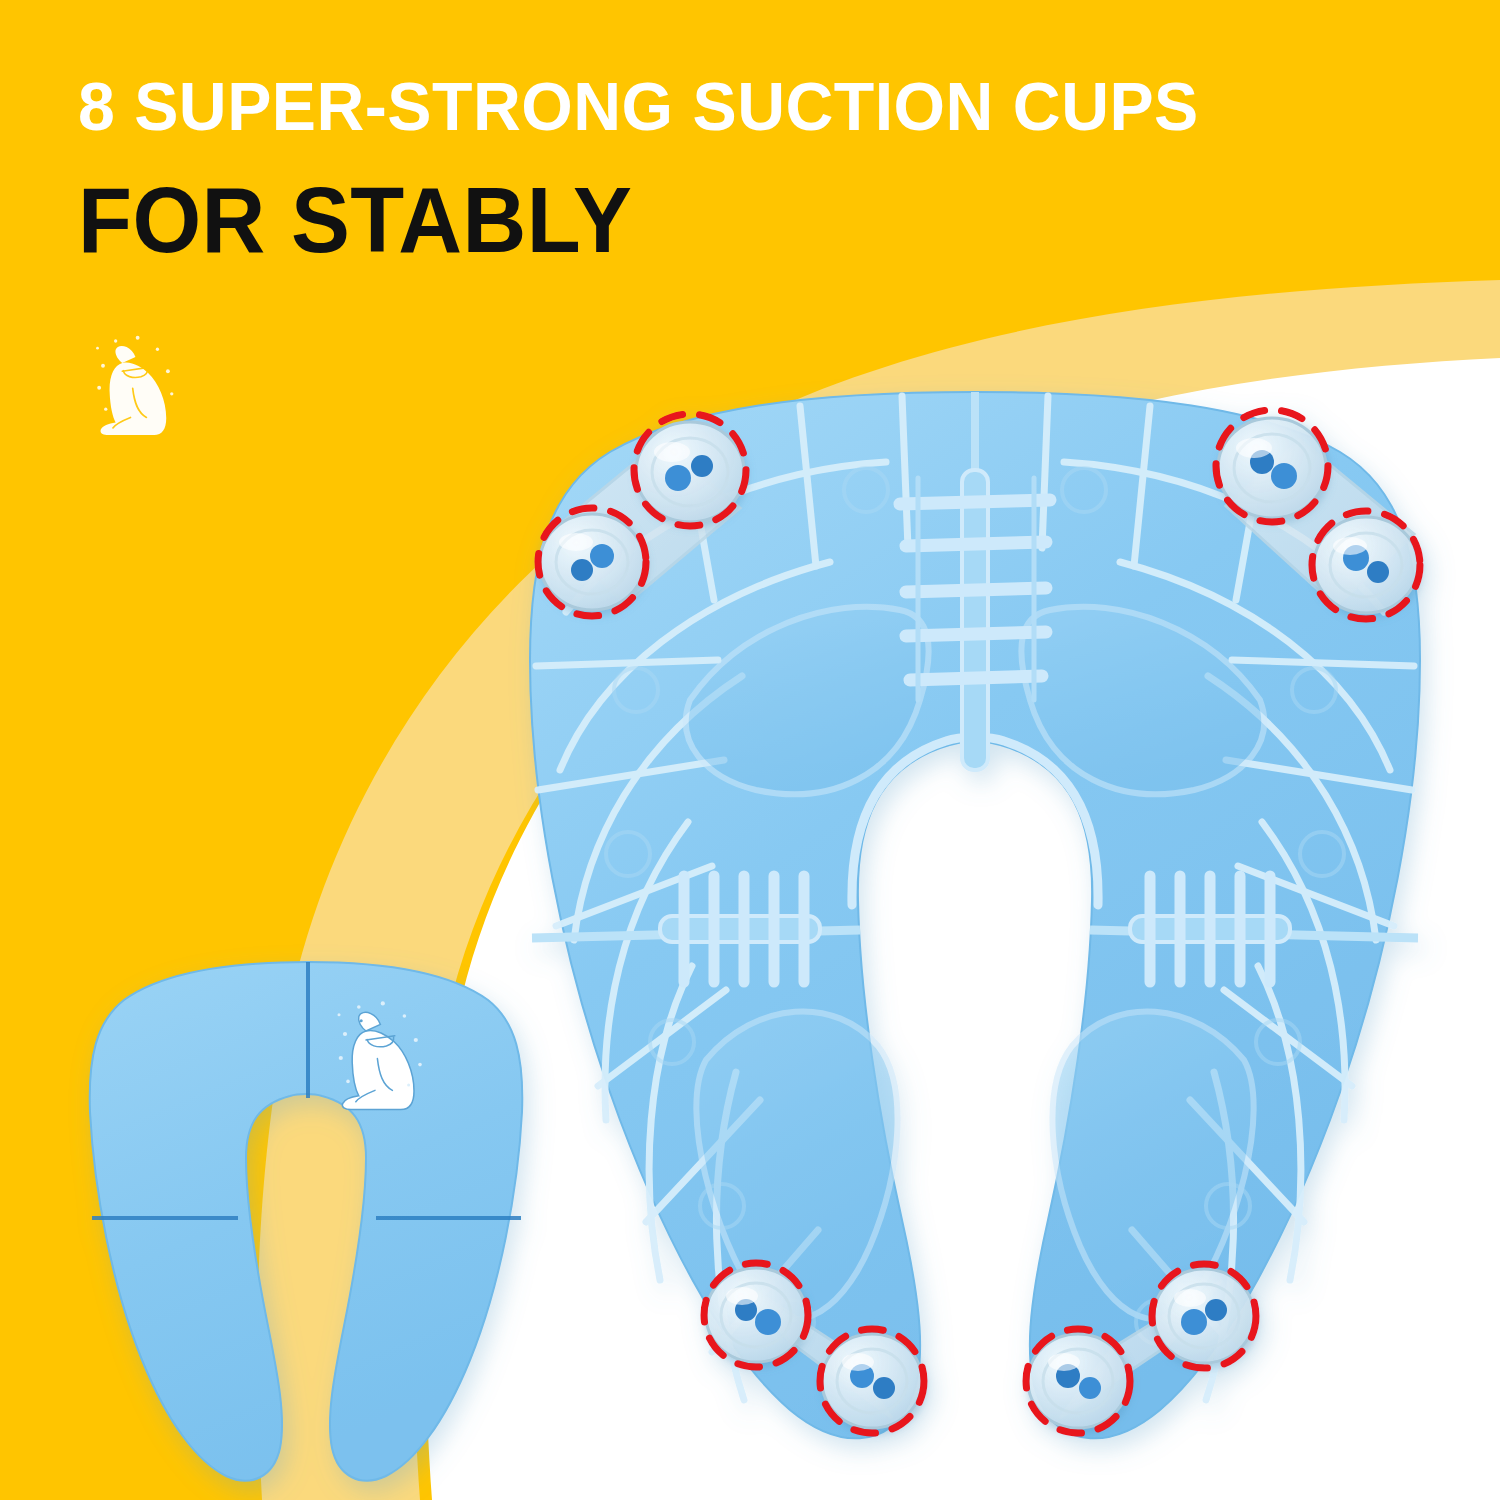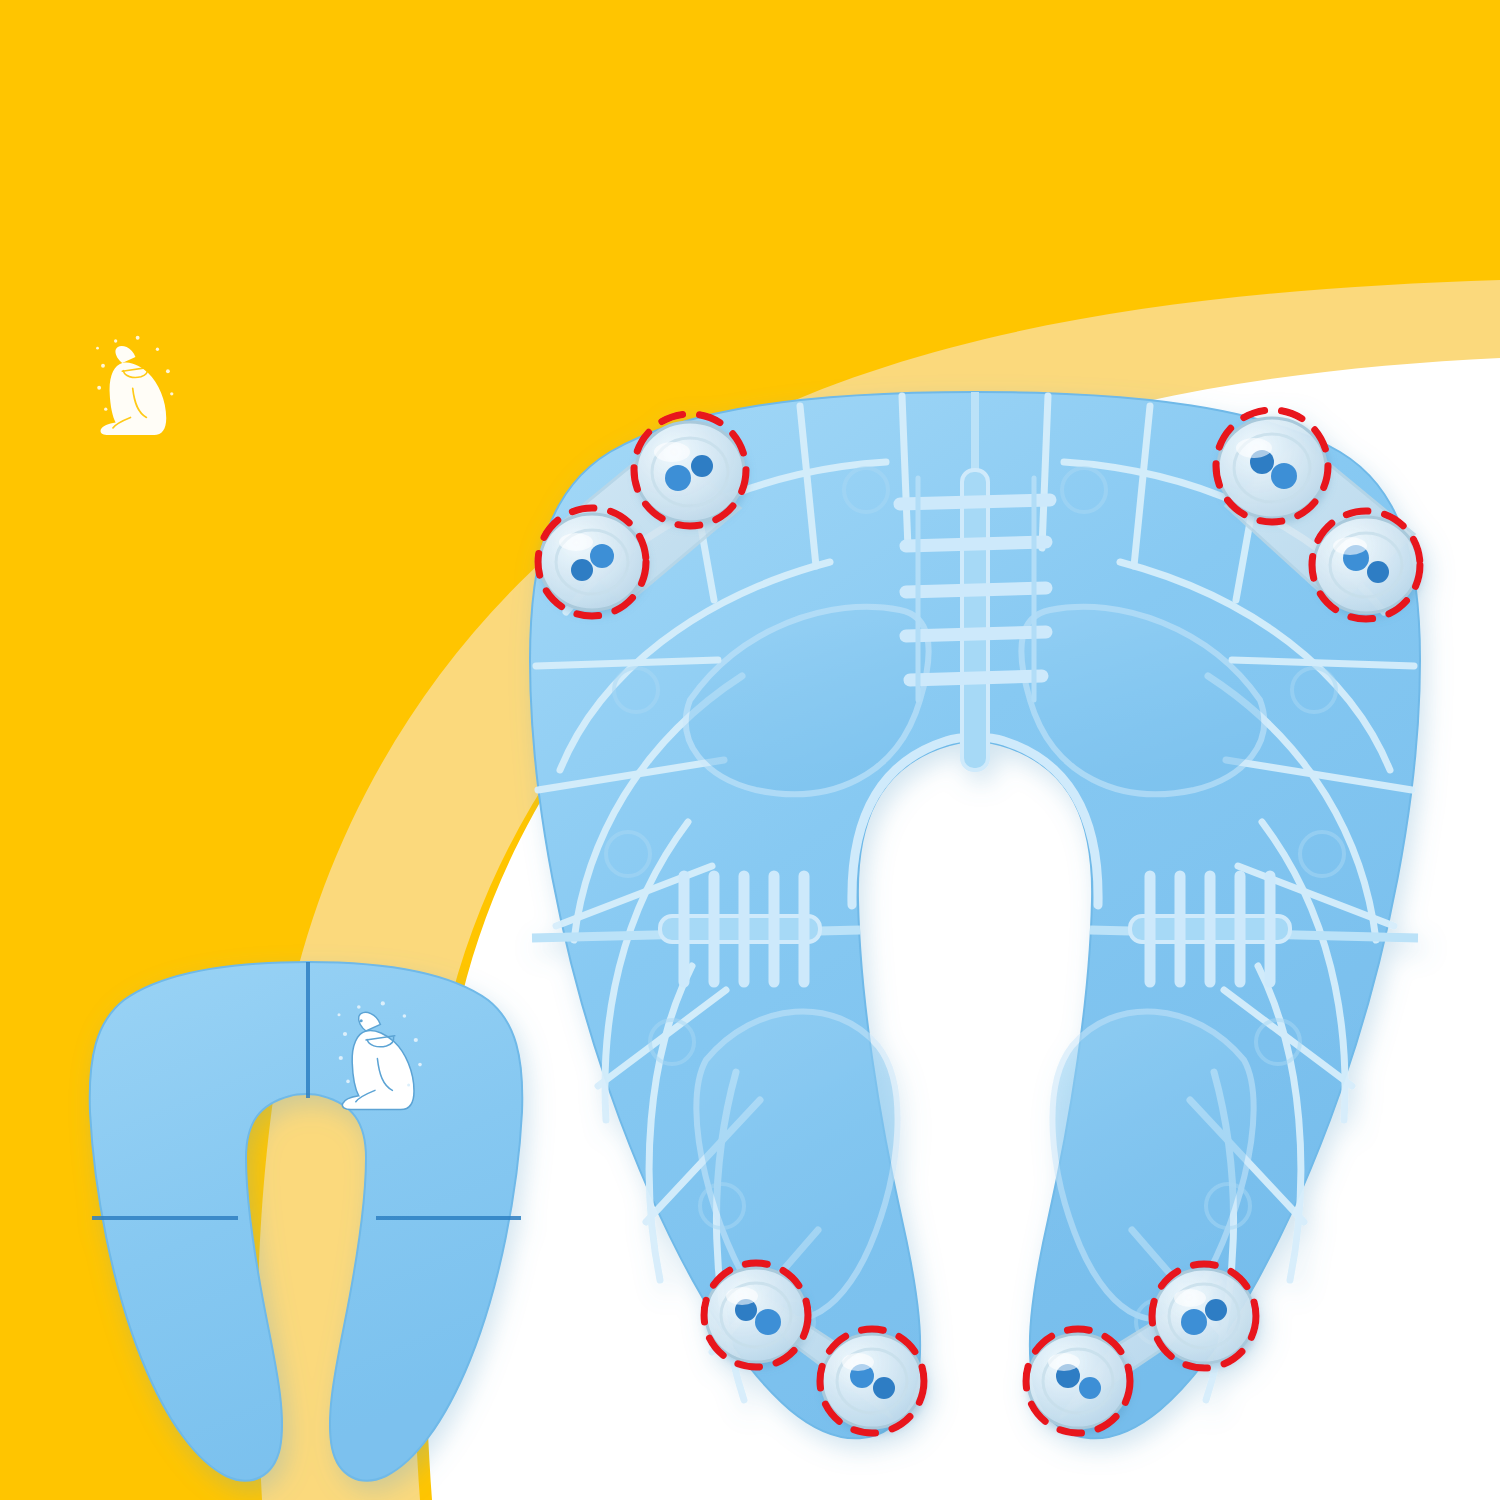--- a/index.html
+++ b/index.html
@@ -369,20 +369,24 @@
               <circle cx="300" cy="232" r="6"></circle>
             <circle cx="30" cy="66" r="5"></circle>
               <circle cx="262" cy="300" r="5"></circle>
           </g>
         </g>
       </g>
 
     </g>
   </svg>
 
+  <div class="headline-wrap">
+    <div class="headline-1">8 SUPER-STRONG SUCTION CUPS</div>
+    <div class="headline-2">FOR STABLY</div>
+  </div>
 
   <div class="brand-mark">
     <svg viewBox="0 0 340 400" xmlns="http://www.w3.org/2000/svg">
       <g fill="#FFFFFF" opacity="0.97">
         <path d="M120,120
                  C90,128 72,168 74,224
                  C76,282 86,318 96,336
                  C70,340 48,348 42,362
                  C38,374 48,382 70,382
                  L236,382

